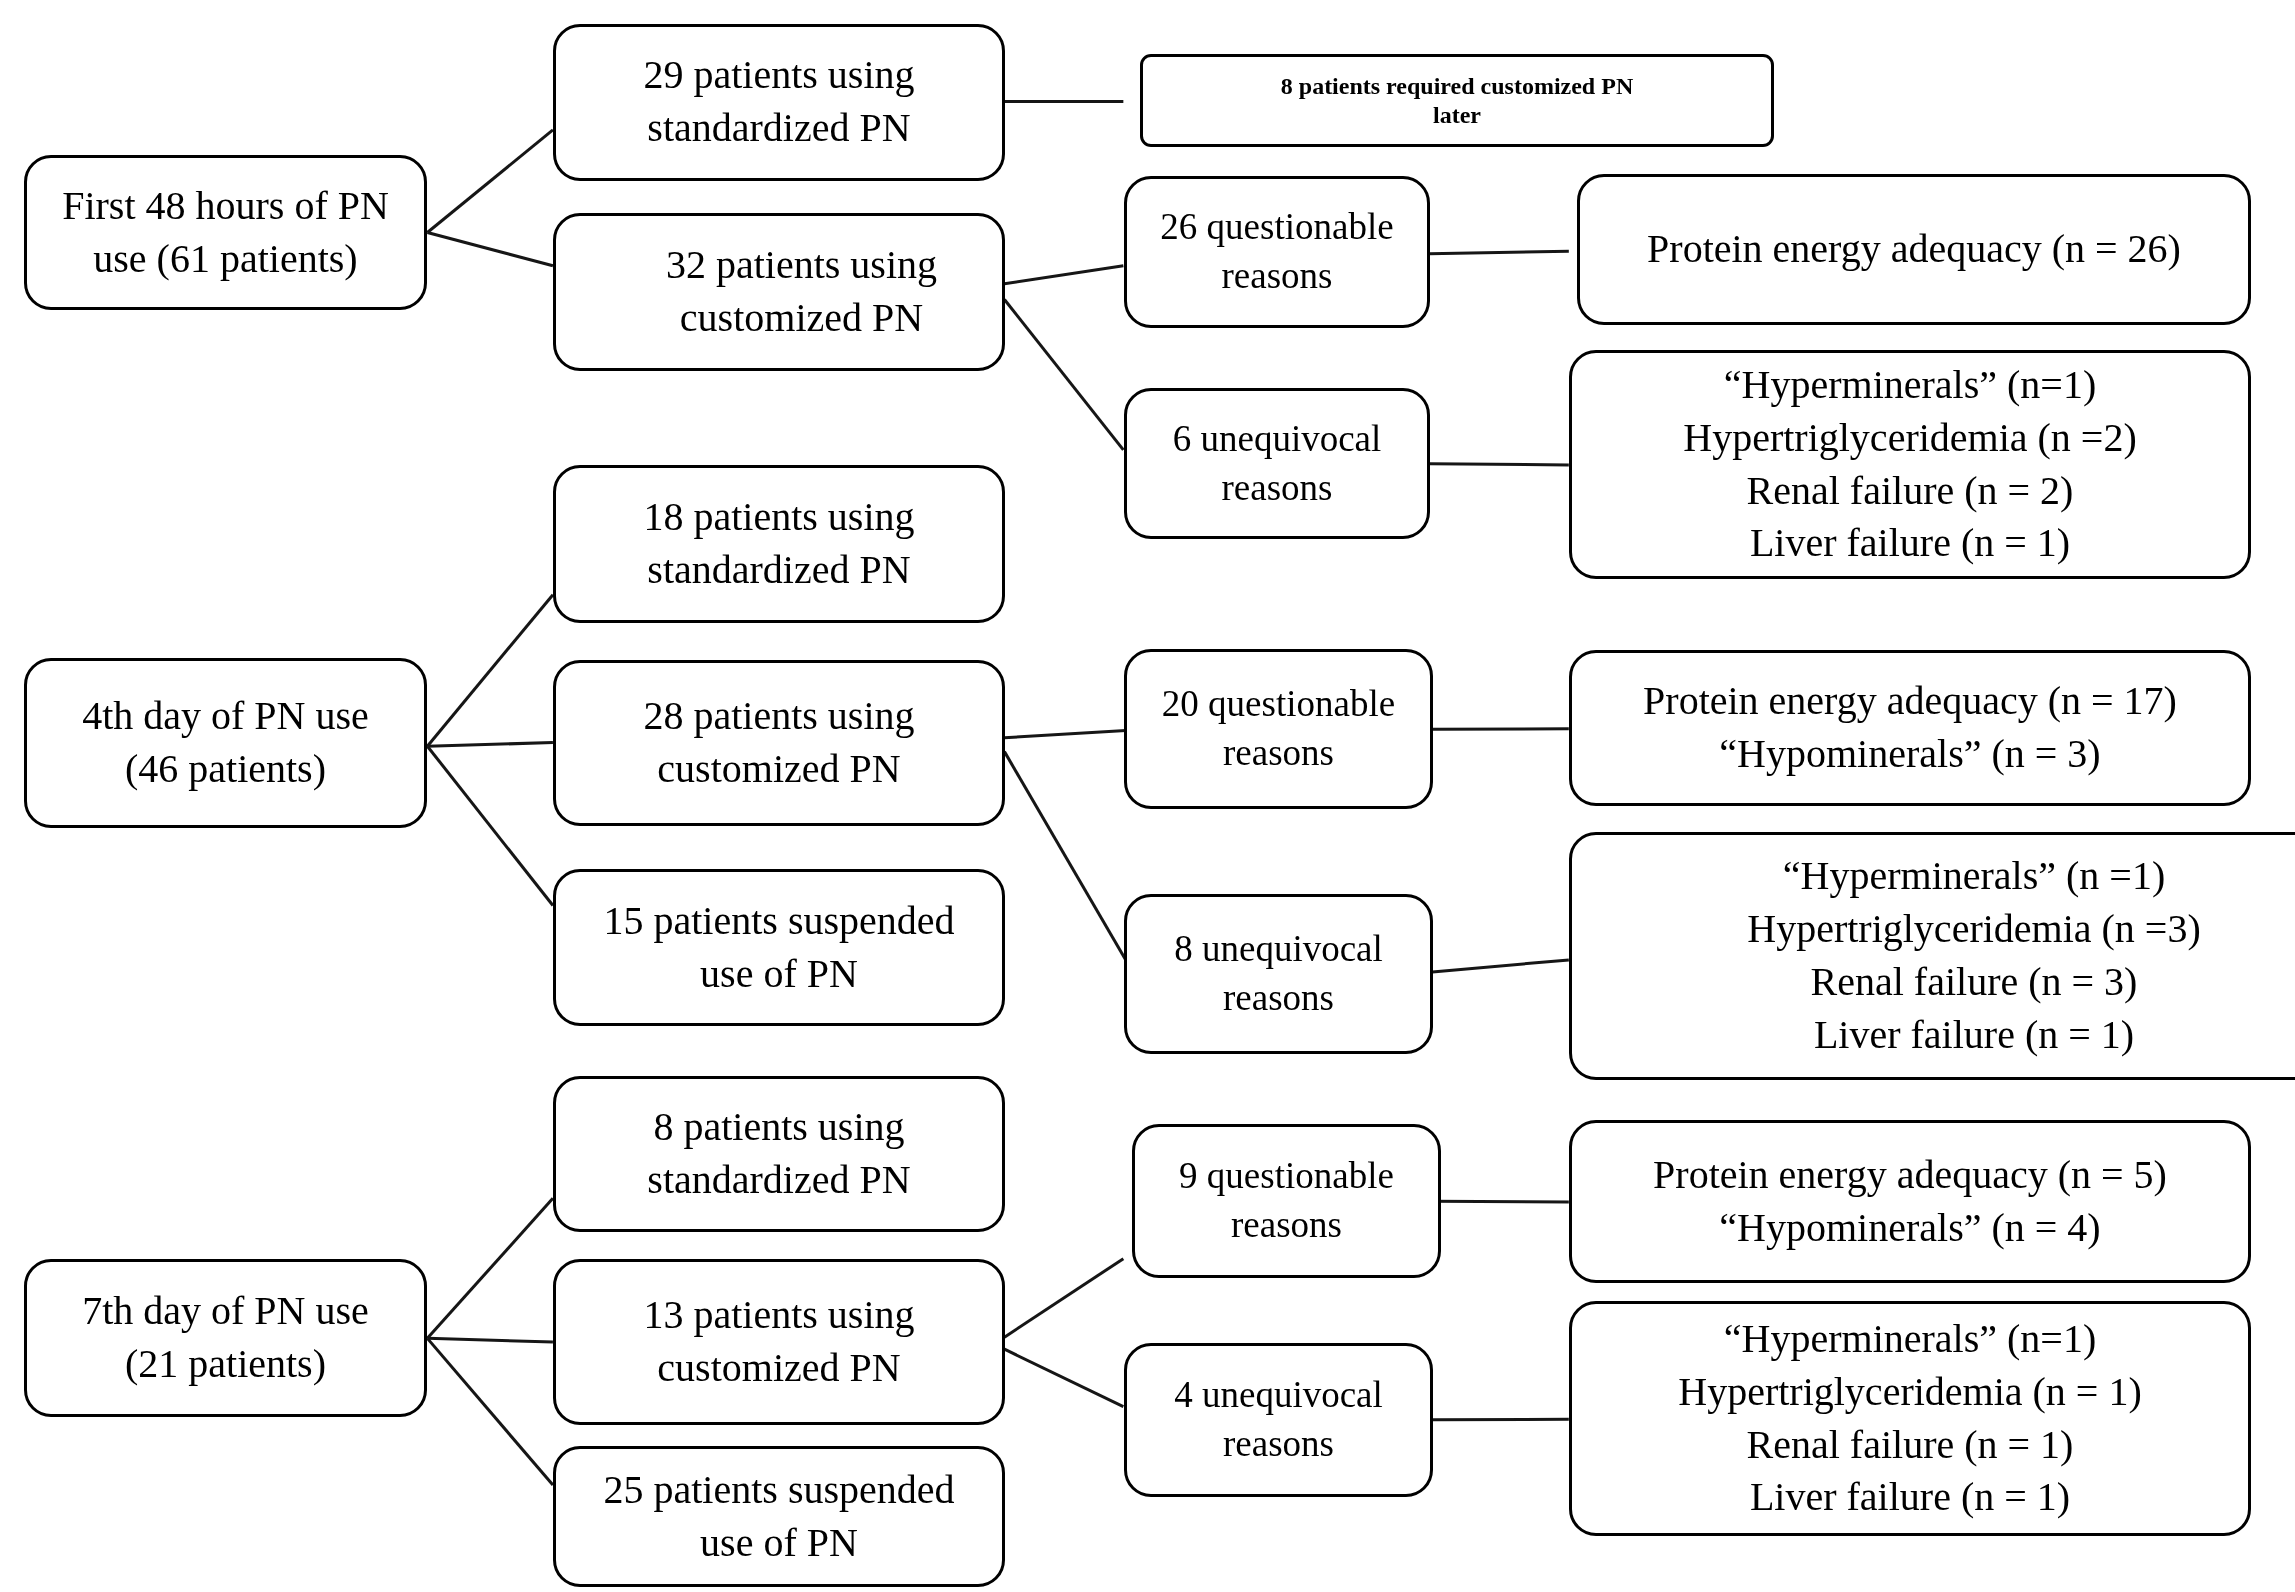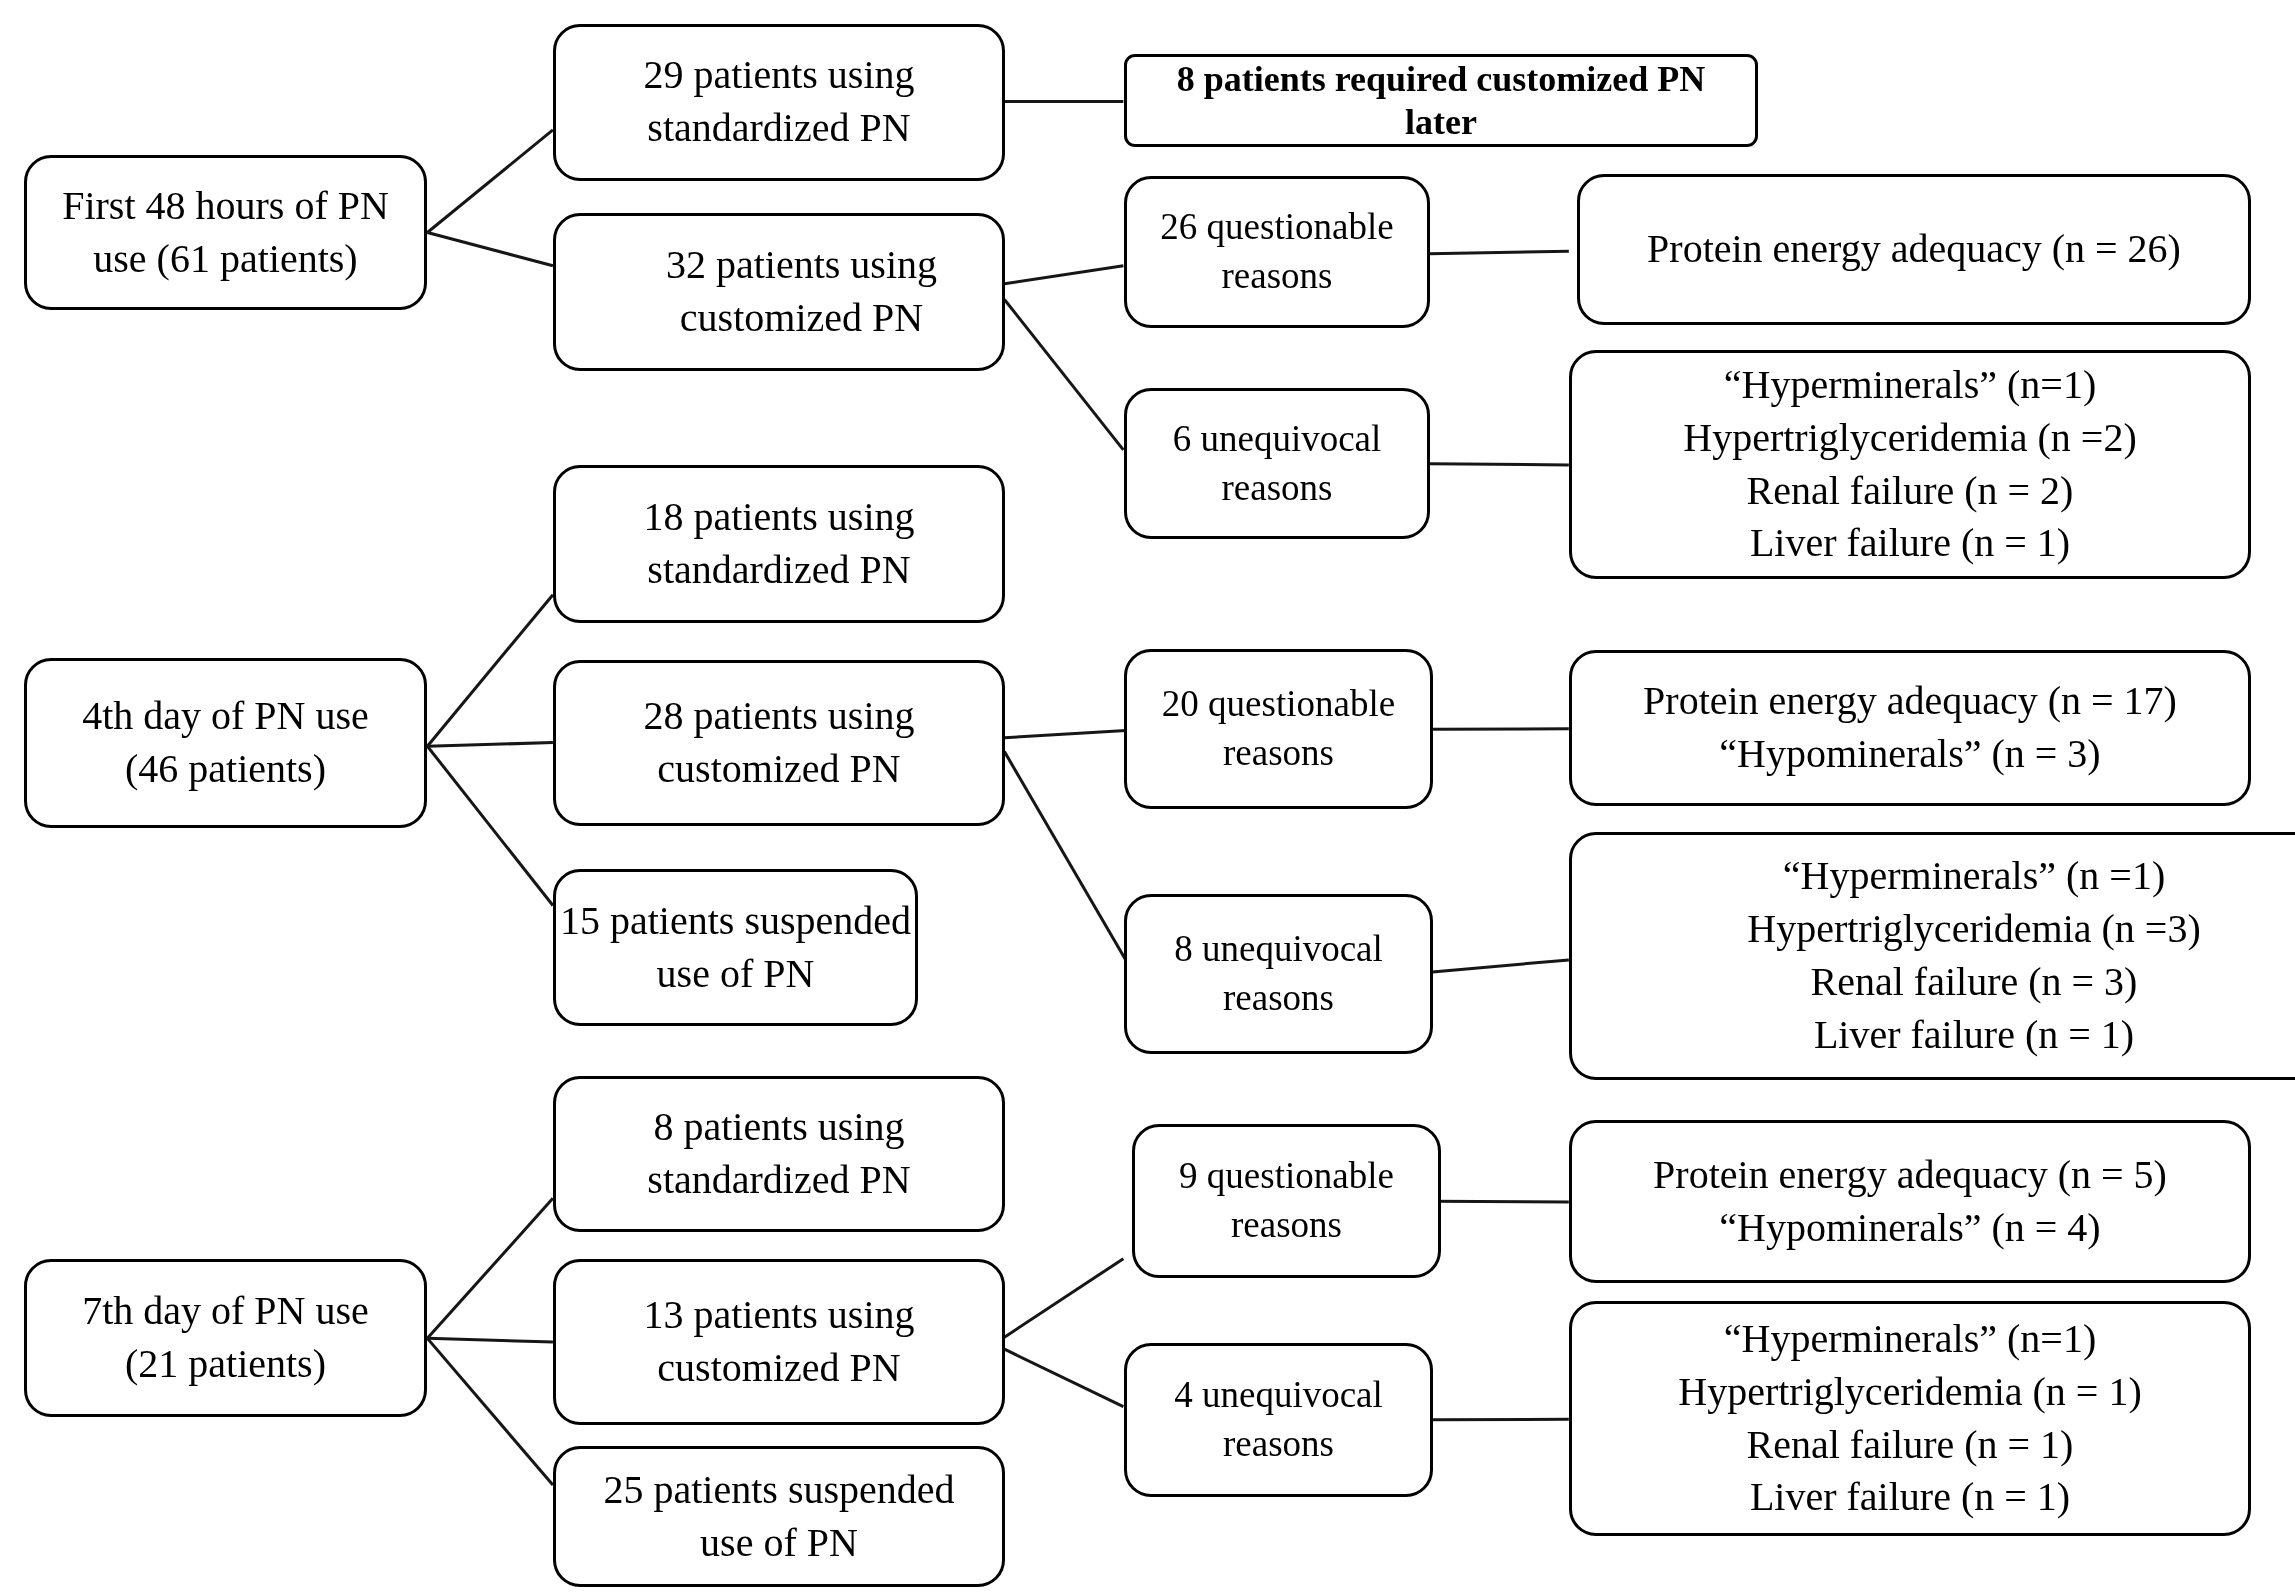--- a/index.html
+++ b/index.html
@@ -42,22 +42,23 @@
     line-height: 1.32;
     z-index: 2;
   }
   .node.compact {
     font-size: 37px;
   }
   .node.bold {
     font-weight: bold;
     border-radius: 11px;
     border-width: 3.6px;
-    font-size: 36px;
+    font-size: 24px;
     line-height: 1.18;
+    margin-left: 16px;
   }
 </style>
 </head>
 <body>
 
 <div id="canvas">
 
   <svg id="connector-svg" viewBox="0 0 3802 2637" xmlns="http://www.w3.org/2000/svg">
 
     <line x1="708" y1="385" x2="916" y2="215"></line>
@@ -112,21 +113,21 @@
 
   <div class="node" style="left:553px; top:465px; width:452px; height:158px;">18 patients using
 standardized PN</div>
 
   <div class="node" style="left:24px; top:658px; width:403px; height:170px;">4th day of PN use
 (46 patients)</div>
 
   <div class="node" style="left:553px; top:660px; width:452px; height:166px;">28 patients using
 customized PN</div>
 
-  <div class="node" style="left:553px; top:869px; width:365px; height:157px;">15 patients suspended
+  <div class="node" style="left:553px; top:869px; width:452px; height:157px;">15 patients suspended
 use of PN</div>
 
   <div class="node compact" style="left:1124px; top:649px; width:309px; height:160px;">20 questionable
 reasons</div>
 
   <div class="node" style="left:1569px; top:650px; width:682px; height:156px;text-align:center;">Protein energy adequacy (n = 17)
 “Hypominerals” (n = 3)</div>
 
   <div class="node compact" style="left:1124px; top:894px; width:309px; height:160px;">8 unequivocal
 reasons</div>

